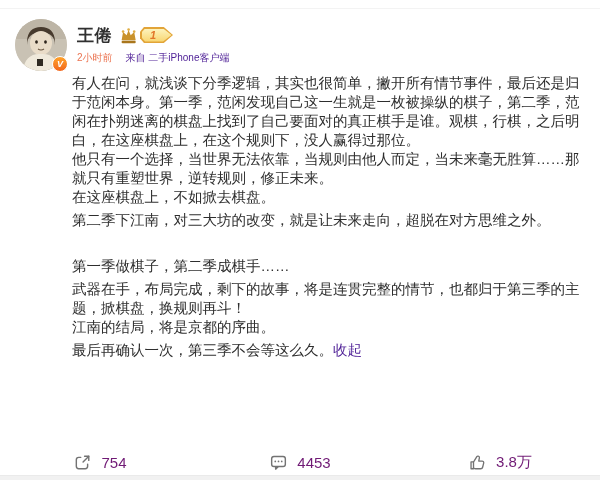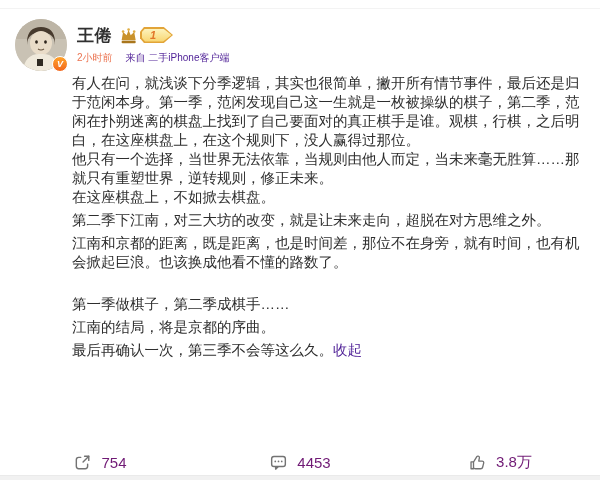--- a/index.html
+++ b/index.html
@@ -137,23 +137,23 @@
 <div class="meta-row">
   <span class="time">2小时前</span>
   <span class="source">来自 二手iPhone客户端</span>
 </div>
 
 <div class="content">
   <div class="para">有人在问，就浅谈下分季逻辑，其实也很简单，撇开所有情节事件，最后还是归于范闲本身。第一季，范闲发现自己这一生就是一枚被操纵的棋子，第二季，范闲在扑朔迷离的棋盘上找到了自己要面对的真正棋手是谁。观棋，行棋，之后明白，在这座棋盘上，在这个规则下，没人赢得过那位。</div>
   <div class="para">他只有一个选择，当世界无法依靠，当规则由他人而定，当未来毫无胜算……那就只有重塑世界，逆转规则，修正未来。</div>
   <div class="para">在这座棋盘上，不如掀去棋盘。</div>
   <div class="para">第二季下江南，对三大坊的改变，就是让未来走向，超脱在对方思维之外。</div>
-  <div class="para">江南和京都的距离，既是距离，也是时间差，那位不在身旁，就有时间，也有机会掀起巨浪。也该换成他看不懂的路数了。</div>
   <div class="para"></div>
   <div class="para">第一季做棋子，第二季成棋手……</div>
+  <div class="para">武器在手，布局完成，剩下的故事，将是连贯完整的情节，也都归于第三季的主题，掀棋盘，换规则再斗！</div>
   <div class="para">江南的结局，将是京都的序曲。</div>
   <div class="para">
     <span>最后再确认一次，第三季不会等这么久。</span><span class="collapse">收起</span>
   </div>
 </div>
 
 <div class="action-bar">
   <div class="action">
     <svg class="aicon" width="19" height="19" viewBox="0 0 20 20">
       <path d="M8.2 4.6 H6 C4.6 4.6 3.5 5.7 3.5 7.1 V14 C3.5 15.4 4.6 16.5 6 16.5 H12.9 C14.3 16.5 15.4 15.4 15.4 14 V11.8" fill="none" stroke="#737373" stroke-width="1.5" stroke-linecap="round"></path>

